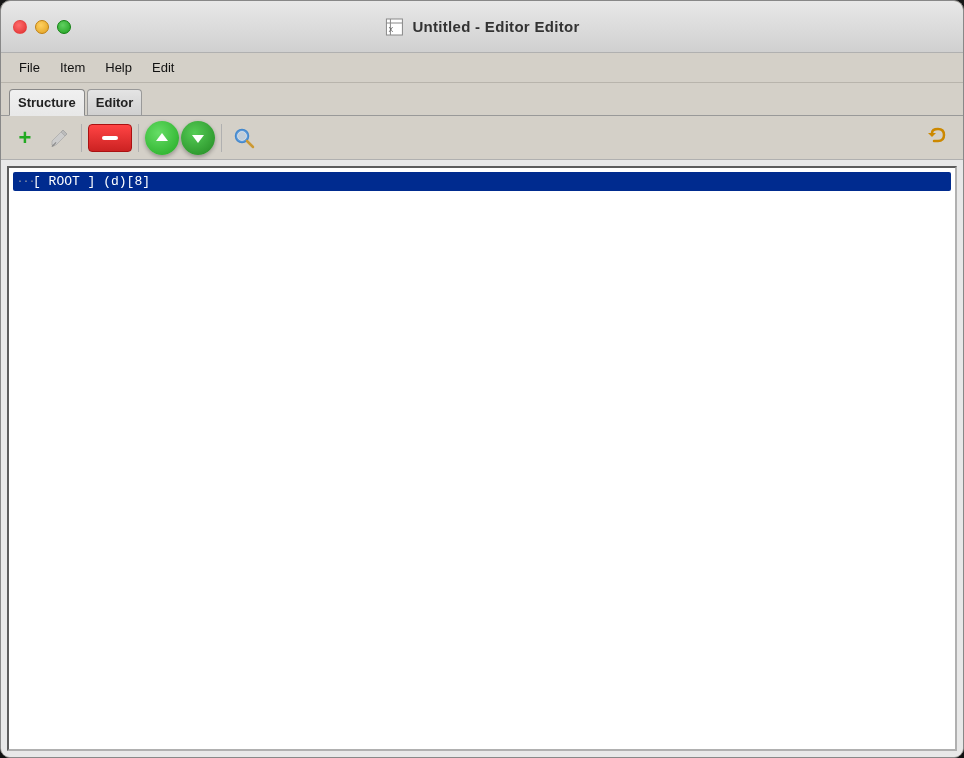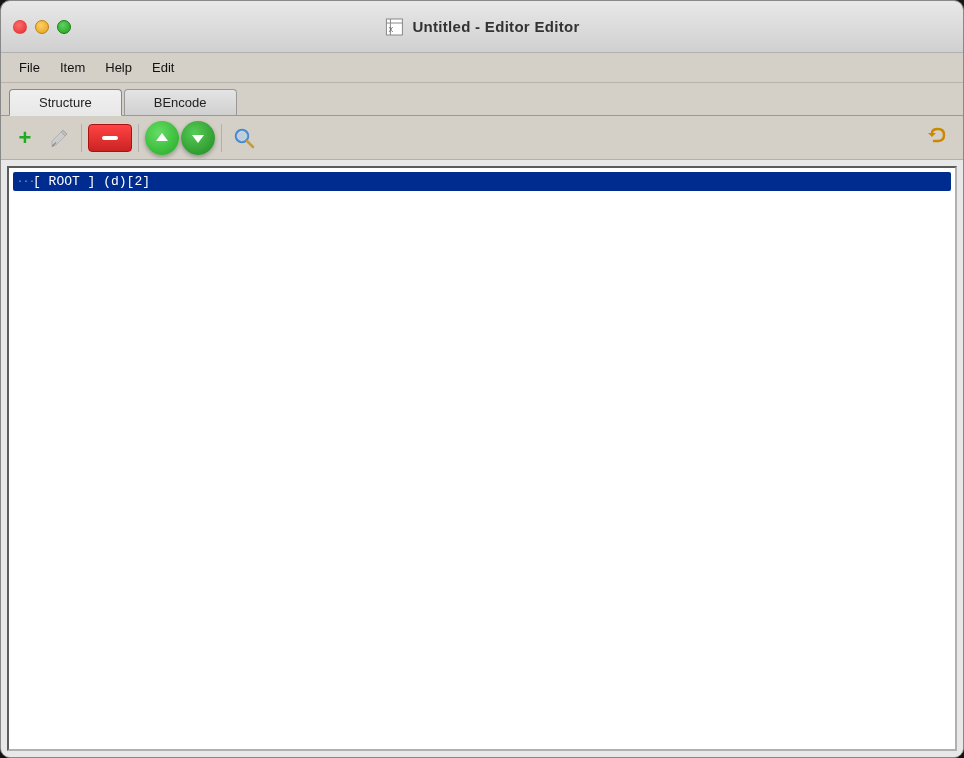--- a/index.html
+++ b/index.html
@@ -120,23 +120,23 @@
     
     .tabs-bar {
       background: #d4d0c8;
       display: flex;
       align-items: flex-end;
       padding: 6px 8px 0 8px;
       border-bottom: 1px solid #999;
     }
 
     .tab {
-      padding: 5px 29px;
+      padding: 5px 8px;
       font-size: 13px;
-      font-weight: 400;
+      font-weight: 700;
       color: #222;
       cursor: pointer;
       border: 1px solid #999;
       border-bottom: none;
       border-radius: 4px 4px 0 0;
       background: linear-gradient(to bottom, #e4e4e4, #d0d0d0);
       margin-right: 2px;
       position: relative;
     }
 
@@ -299,21 +299,21 @@
     <span class="menu-item">Item</span>
     <span class="menu-item">Help</span>
     <span class="menu-item">Edit</span>
   </div>
 
   <div class="tabs-bar">
     <div class="tab active">
       <span>Structure</span>
     </div>
     <div class="tab">
-      <span>BEncode</span>
+      <span>Editor</span>
     </div>
   </div>
 
   <div class="toolbar">
 
     <button class="toolbar-btn" title="Add">
       <span class="icon-plus">+</span>
     </button>
 
     <button class="toolbar-btn" title="Edit">
@@ -363,18 +363,18 @@
         <path d="M6,8 Q6,4 12,4 Q18,4 18,10 Q18,16 12,16 L8,16" fill="none" stroke="#cc8800" stroke-width="2.5" stroke-linecap="round"></path>
         <polygon points="6,12 2,8 10,8" fill="#cc8800"></polygon>
       </svg>
     </button>
   </div>
 
   <div class="content-area">
     <div class="tree-view">
       <div class="tree-item selected">
         <span class="tree-expand-icon">···</span>
-        <span>[ ROOT ] (d)[2]</span>
+        <span>[ ROOT ] (d)[8]</span>
       </div>
     </div>
   </div>
 
 </div>
 
 </body></html>

